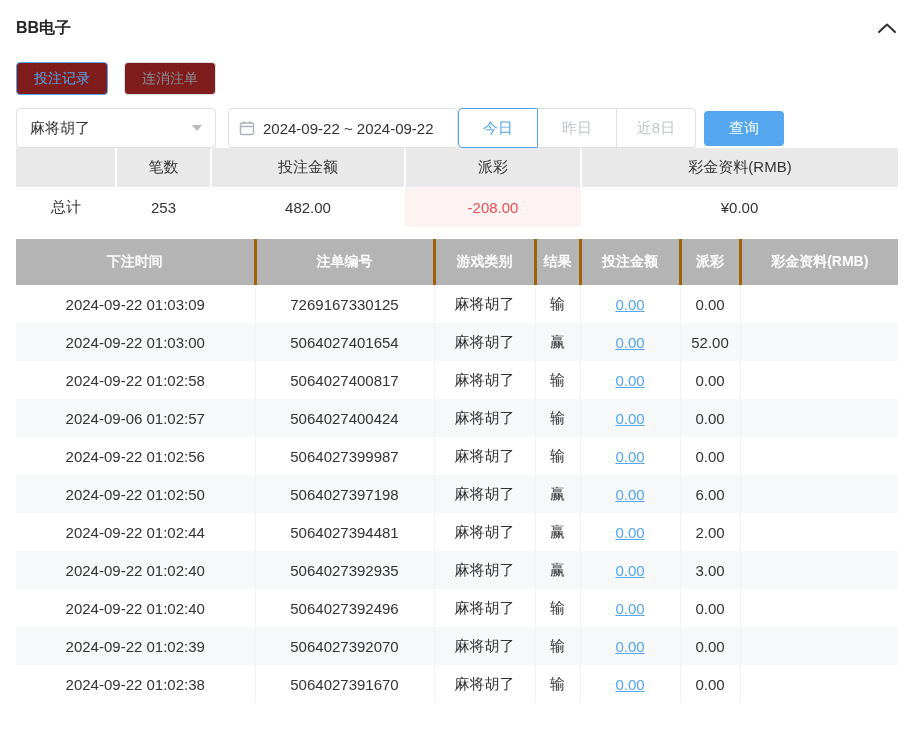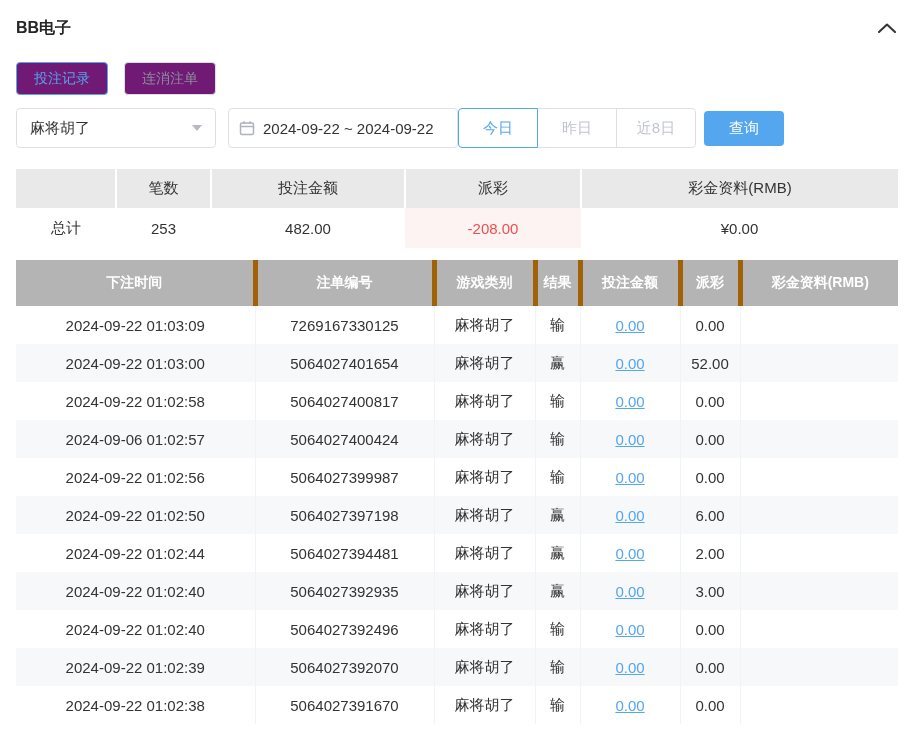--- a/index.html
+++ b/index.html
@@ -18,21 +18,21 @@
     font-family:"Liberation Sans","DejaVu Sans",sans-serif;color:var(--text);}
   .page{padding:16px;width:914px;}
 
   
   .panel-header{display:flex;justify-content:space-between;align-items:center;height:24px;}
   .panel-title{font-size:16px;font-weight:bold;color:#262626;}
   .chevron{cursor:pointer;display:flex;align-items:center;padding:2px;}
 
   
   .tabs-row{margin-top:22px;display:flex;gap:16px;}
-  .tab{height:33px;padding:0 17px;font-size:14px;border-radius:4px;background:#701a75;
+  .tab{height:33px;padding:0 17px;font-size:14px;border-radius:4px;background:#7f1d1d;
     border:1px solid var(--border);color:#8a8f99;cursor:pointer;
     font-family:"Liberation Sans","DejaVu Sans",sans-serif;text-align:center;}
   .tab.active{border-color:var(--accent);color:var(--accent);}
 
   
   .filter-row{margin-top:13px;display:flex;align-items:center;}
   .select{width:200px;height:40px;border:1px solid var(--border);border-radius:4px;
     display:flex;align-items:center;justify-content:space-between;padding:0 13px;font-size:15px;cursor:pointer;background:#fff;}
   .caret{width:0;height:0;border-left:5px solid transparent;border-right:5px solid transparent;
     border-top:6px solid #b6b9c0;}
@@ -43,32 +43,32 @@
     color:var(--muted);cursor:pointer;margin-left:-1px;
     font-family:"Liberation Sans","DejaVu Sans",sans-serif;}
   .qbtn:first-child{margin-left:0;border-radius:4px 0 0 4px;}
   .qbtn:last-child{border-radius:0 4px 4px 0;}
   .qbtn.active{border-color:var(--accent);color:var(--accent);position:relative;z-index:1;}
   .query-btn{margin-left:8px;width:80px;height:35px;border:none;border-radius:4px;
     background:var(--accent);color:#fff;font-size:15px;cursor:pointer;
     font-family:Liberation Mono, monospace;}
 
   
-  .summary-table{margin-top:21px;width:882px;border-collapse:collapse;table-layout:fixed;}
+  .summary-table{width:882px;border-collapse:collapse;table-layout:fixed;}
   .summary-table th{background:var(--summary-header-bg);height:39px;font-weight:normal;
     font-size:15px;color:#333;text-align:center;}
   .summary-table th + th{border-left:2px solid #fff;}
   .summary-table td{height:40px;text-align:center;font-size:15px;background:#fff;}
   .summary-table td.payout-cell{color:var(--negative);background:var(--payout-bg);}
 
   
   .records-table{margin-top:12px;width:882px;border-collapse:collapse;table-layout:fixed;}
   .records-table thead th{background:var(--table-header-bg);color:#fff;font-weight:bold;
     font-size:14px;height:46px;text-align:center;}
-  .records-table thead th + th{border-left:5px solid #a16207;}
+  .records-table thead th + th{border-left:3px solid #a16207;}
   .records-table tbody td{height:38px;text-align:center;font-size:15px;color:#333;}
   .records-table tbody td + td{border-left:1px solid #f2f3f5;}
   .records-table tbody tr:nth-child(even){background:var(--row-alt);}
   .bet-link{color:var(--accent);text-decoration:underline;cursor:pointer;}
 </style>
 </head>
 <body>
 
 <div class="page">
 

